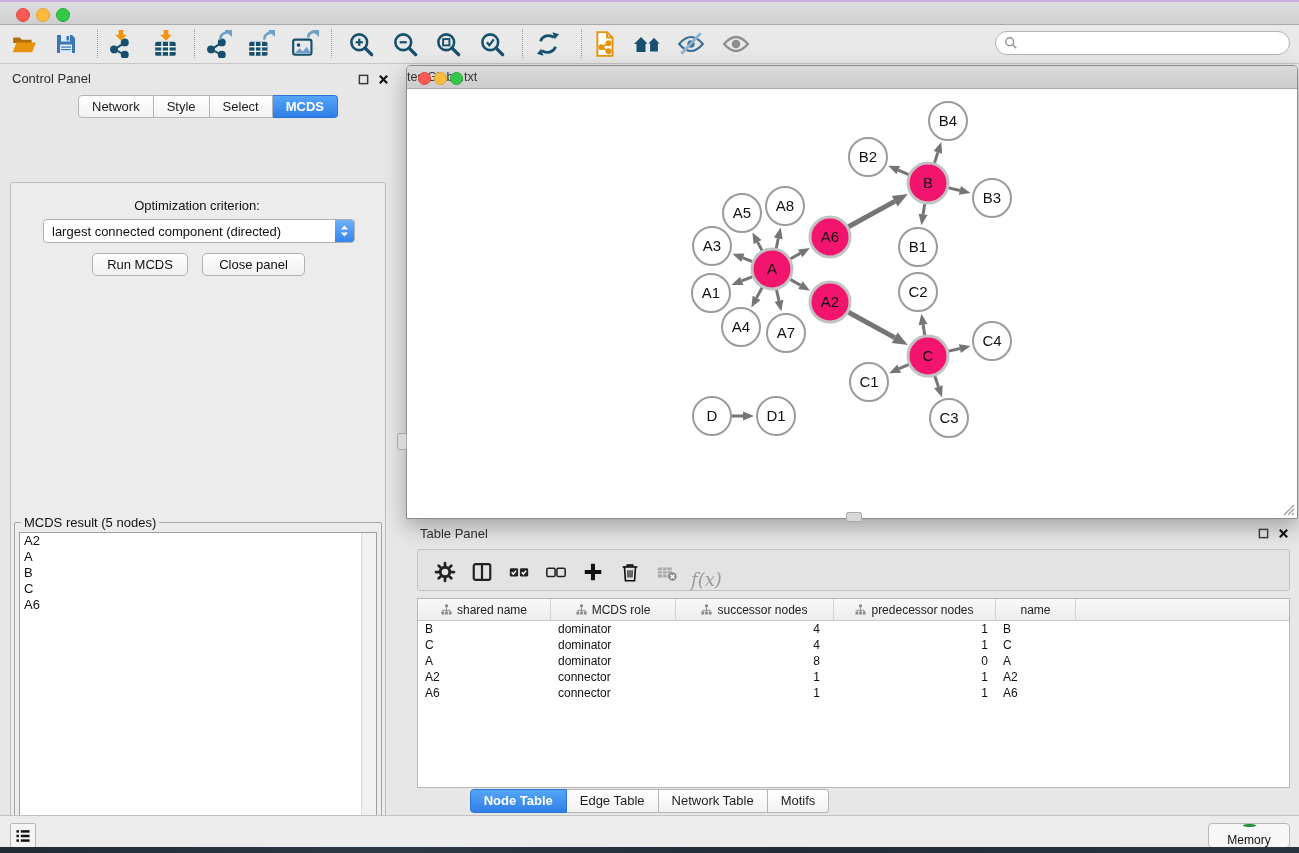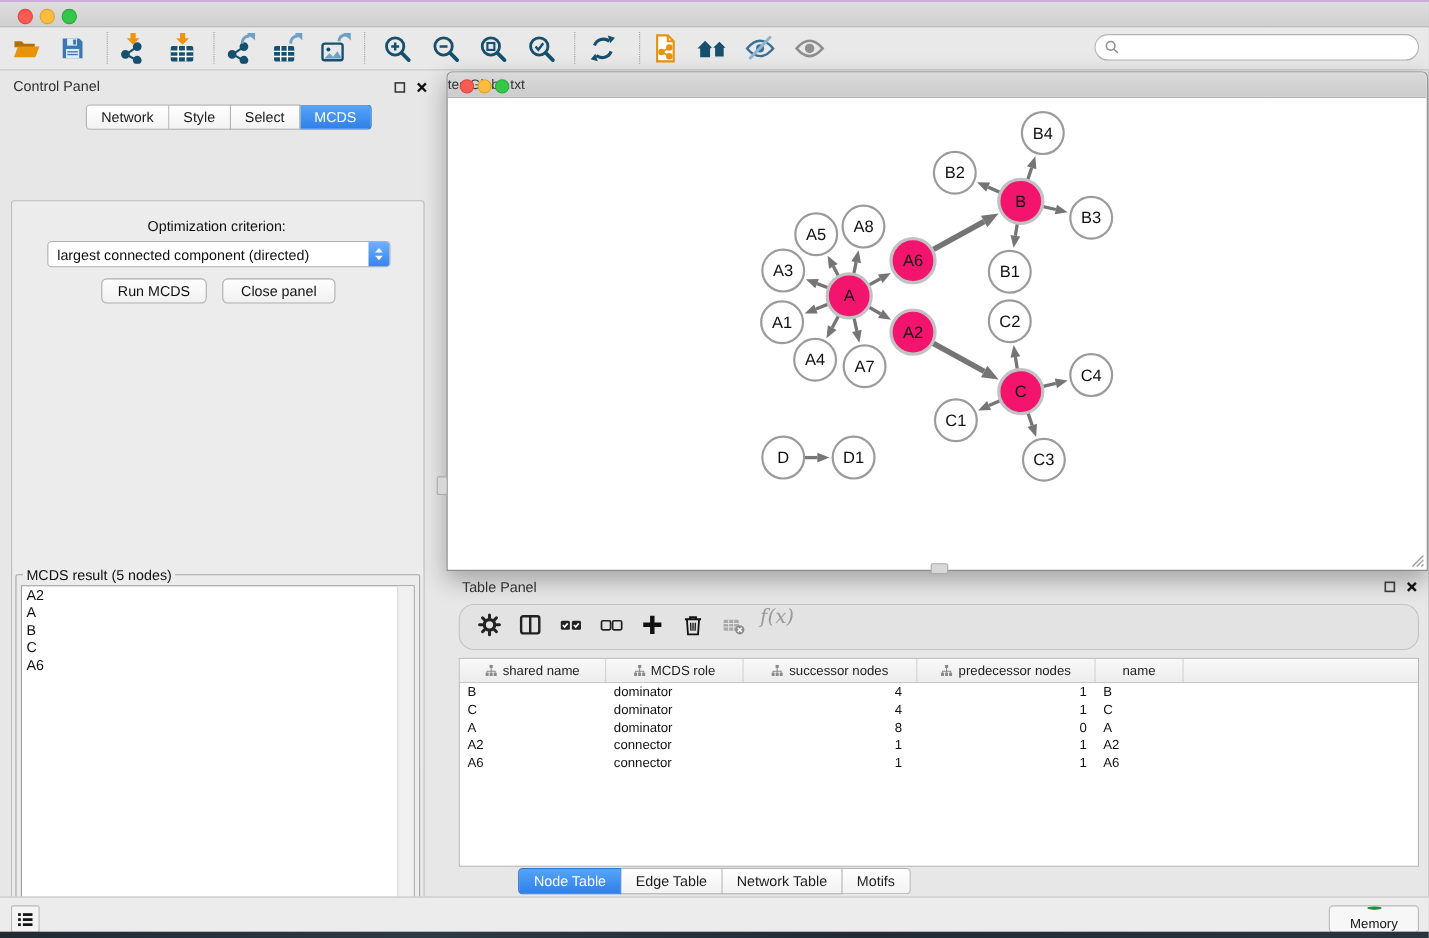--- a/index.html
+++ b/index.html
@@ -24,21 +24,21 @@
                border:1px solid #b3b3b3;border-radius:13px;display:flex;align-items:center;padding:0 8px;box-sizing:border-box;}
   #search-wrap input{border:none;outline:none;flex:1;font-size:12px;font-family:"Liberation Sans",sans-serif;background:transparent;}
   
   .panel-title{font-size:13px;color:#2e2e2e;}
   .mini-btn{position:absolute;width:13px;height:13px;display:flex;align-items:center;justify-content:center;}
   .tabgrp{display:flex;}
   .tab{height:21px;line-height:21px;padding:0 13px;font-size:13px;color:#1c1c1c;background:linear-gradient(#ffffff,#f2f2f2);
        border:1px solid #b4b4b4;border-left:none;cursor:default;}
   .tab:first-child{border-left:1px solid #b4b4b4;border-radius:4px 0 0 4px;}
   .tab:last-child{border-radius:0 4px 4px 0;}
-  .tab.active{background:linear-gradient(#55a5f7,#2f7fe9);color:#fff;border-color:#2f74d4;}
+  .tab.active{background:linear-gradient(#55a5f7,#2f7fe9);color:#fff;border-color:#2f74d4;font-weight:bold;}
   #cp-body{left:10px;top:119px;width:374px;height:681px;background:#ececec;border:1px solid #bdbdbd;border-radius:3px;}
   #cp-opt-label{left:10px;top:135px;width:374px;text-align:center;font-size:13px;color:#111;}
   #cp-select{left:43px;top:156px;width:312px;height:24px;background:#fff;border:1px solid #b0b0b0;border-radius:4px;
              display:flex;align-items:center;box-sizing:border-box;}
   #cp-select .sel-text{flex:1;font-size:13px;color:#111;padding-left:8px;white-space:nowrap;overflow:hidden;}
   #cp-select .stepper{width:19px;height:22px;background:linear-gradient(#6db1f9,#3585ee);border-radius:0 3px 3px 0;
              display:flex;align-items:center;justify-content:center;}
   .pbtn{position:absolute;height:23px;background:linear-gradient(#ffffff,#f0f0f0);border:1px solid #b0b0b0;border-radius:5px;
         font-size:13px;color:#111;display:flex;align-items:center;justify-content:center;box-sizing:border-box;}
   #mcds-fieldset{left:14px;top:452px;width:368px;height:343px;box-sizing:border-box;}
@@ -51,22 +51,22 @@
   #netwin{left:406px;top:65px;width:892px;height:454px;background:#fff;border:1px solid #8d8d8d;
           box-shadow:0 8px 22px rgba(0,0,0,.30);border-radius:5px 5px 0 0;box-sizing:border-box;}
   #netwin-title{position:absolute;left:0;top:0;width:100%;height:22px;background:linear-gradient(#dadada,#cccccc);
           border-bottom:1px solid #a8a8a8;border-radius:5px 5px 0 0;}
   #netwin-title .t{width:100%;height:22px;line-height:22px;text-align:left;font-size:12.5px;color:#333;}
   .tl2{position:absolute;top:5.5px;width:11px;height:11px;border-radius:50%;}
   #graph-area{position:absolute;left:0;top:23px;width:890px;height:429px;overflow:hidden;}
   #net-grip{position:absolute;right:2px;bottom:2px;}
   .split-handle{background:#d8d8d8;border:1px solid #ababab;border-radius:2px;}
   
-  #tp-toolbar{left:417px;top:549px;width:873px;height:42px;background:#e3e3e3;border:1px solid #c2c2c2;border-radius:14px;
-              display:flex;align-items:flex-start;box-sizing:border-box;padding-left:8px;}
+  #tp-toolbar{left:417px;top:549px;width:873px;height:42px;background:#e3e3e3;border:1px solid #c2c2c2;border-radius:3px;
+              display:flex;align-items:flex-end;box-sizing:border-box;padding-left:8px;}
   .tpbtn{width:37px;height:36px;display:flex;align-items:center;justify-content:center;}
   #fx-label{font-size:18px;color:#9a9a9a;font-family:"DejaVu Serif",serif;font-style:italic;margin-left:6px;}
   #table-box{left:417px;top:598px;width:873px;height:190px;background:#fff;border:1px solid #b6b6b6;box-sizing:border-box;}
   #thead{display:grid;grid-template-columns:133px 125px 158px 162px 80px 1fr;height:21px;
          background:linear-gradient(#f8f8f8,#ededed);border-bottom:1px solid #c9c9c9;}
   #thead .hc{display:flex;align-items:center;justify-content:center;font-size:12px;color:#222;
              border-right:1px solid #d2d2d2;gap:5px;overflow:hidden;}
   #thead .hc:last-child{border-right:none;}
   .trow{display:grid;grid-template-columns:133px 125px 158px 162px 80px 1fr;height:16px;font-size:12px;color:#111;}
   .trow .c{line-height:16px;padding-left:7px;white-space:nowrap;overflow:hidden;}

